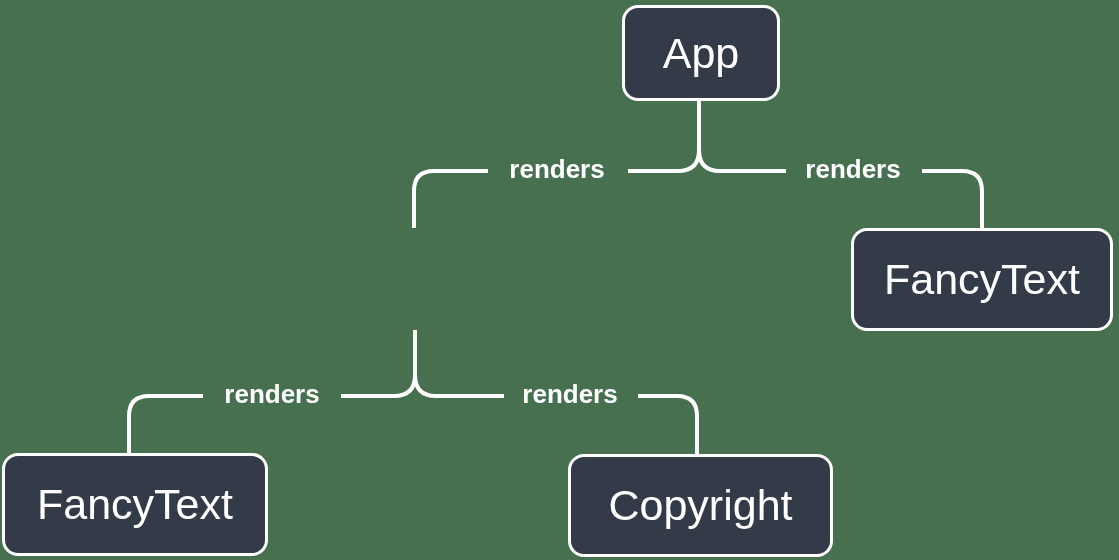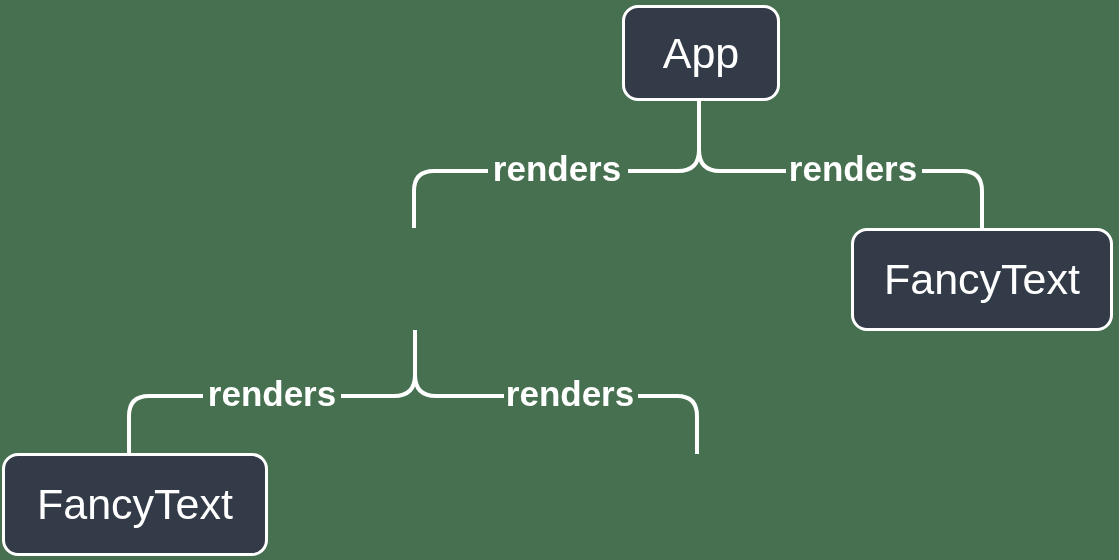--- a/index.html
+++ b/index.html
@@ -47,21 +47,21 @@
   }
   .node-app                   { left: 622px; top: 5px;   width: 158px; height: 96px;  }
   .node-inspiration-generator { left: 196px; top: 228px; width: 464px; height: 102px; }
   .node-fancy-text-right      { left: 851px; top: 228px; width: 262px; height: 103px; }
   .node-fancy-text-left       { left: 2px;   top: 453px; width: 266px; height: 103px; }
   .node-copyright             { left: 568px; top: 454px; width: 265px; height: 103px; }
   .edge-label {
     position: absolute;
     transform: translate(-50%, -50%);
     color: var(--text);
-    font-size: 35px;
+    font-size: 26px;
     font-weight: 700;
     white-space: nowrap;
   }
   .edge-label-0 { left: 557px; top: 169px; }
   .edge-label-1 { left: 853px; top: 169px; }
   .edge-label-2 { left: 272px; top: 394px; }
   .edge-label-3 { left: 570px; top: 394px; }
 </style>
 </head>
 <body>
@@ -93,19 +93,22 @@
 
 
   <div class="node node-fancy-text-right">
     <span>FancyText</span>
   </div>
 
   <div class="node node-fancy-text-left">
     <span>FancyText</span>
   </div>
 
+  <div class="node node-copyright">
+    <span>Copyright</span>
+  </div>
 
   <div class="edge-label edge-label-0">renders</div>
   <div class="edge-label edge-label-1">renders</div>
   <div class="edge-label edge-label-2">renders</div>
   <div class="edge-label edge-label-3">renders</div>
 
 </div>
 
 </body></html>

